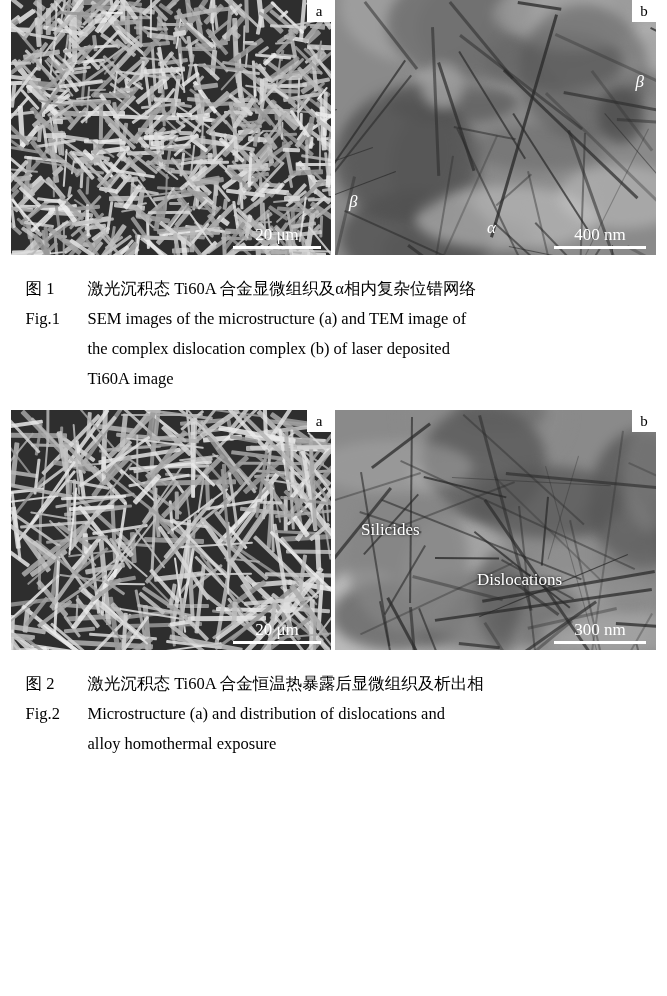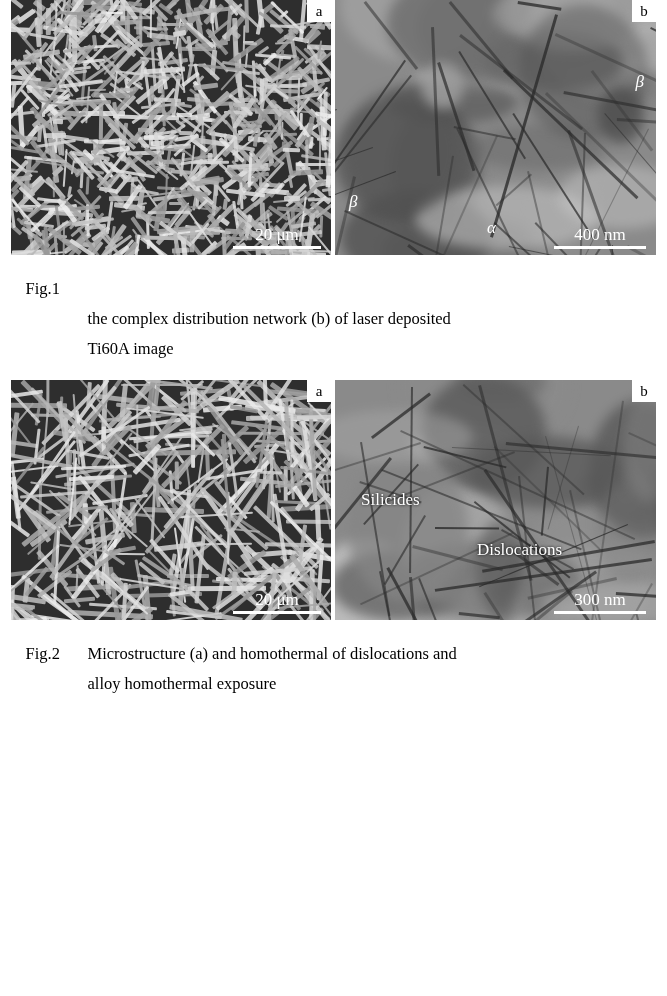--- a/index.html
+++ b/index.html
@@ -1166,25 +1166,30 @@
           </div>
         </div>
       </div>
 
     </div>
   </div>
 
   <div class="sp1"></div>
 
   <div class="caption-block">
+    <div class="cap-row">
+      <div class="cap-tag cap-cn-tag">图 1</div>
+      <div class="cap-body cn">激光沉积态 Ti60A 合金显微组织及α相内复杂位错网络</div>
+    </div>
 
     <div class="cap-row">
       <div class="cap-tag cap-en-tag">Fig.1</div>
+      <div class="cap-body justify">SEM images of the microstructure (a) and TEM image of</div>
     </div>
-    <div class="cap-indent justify">the complex distribution network (b) of laser deposited</div>
+    <div class="cap-indent justify">the complex dislocation complex (b) of laser deposited</div>
     <div class="cap-indent">Ti60A image</div>
   </div>
 
   <div class="sp2"></div>
 
   <div class="figure" style="height:245px;">
     <div class="panels">
 
       <div class="panel left" style="height:240px;">
         <div class="panel-img">
@@ -1701,21 +1706,25 @@
           </div>
         </div>
       </div>
 
     </div>
   </div>
 
   <div class="sp1"></div>
 
   <div class="caption-block">
+    <div class="cap-row">
+      <div class="cap-tag cap-cn-tag">图 2</div>
+      <div class="cap-body cn">激光沉积态 Ti60A 合金恒温热暴露后显微组织及析出相</div>
+    </div>
 
     <div class="cap-row">
       <div class="cap-tag cap-en-tag">Fig.2</div>
-      <div class="cap-body justify">Microstructure (a) and homothermal of dislocations and</div>
+      <div class="cap-body justify">Microstructure (a) and distribution of dislocations and</div>
     </div>
     <div class="cap-indent">alloy homothermal exposure</div>
   </div>
 
 </div>
 
 </body></html>

